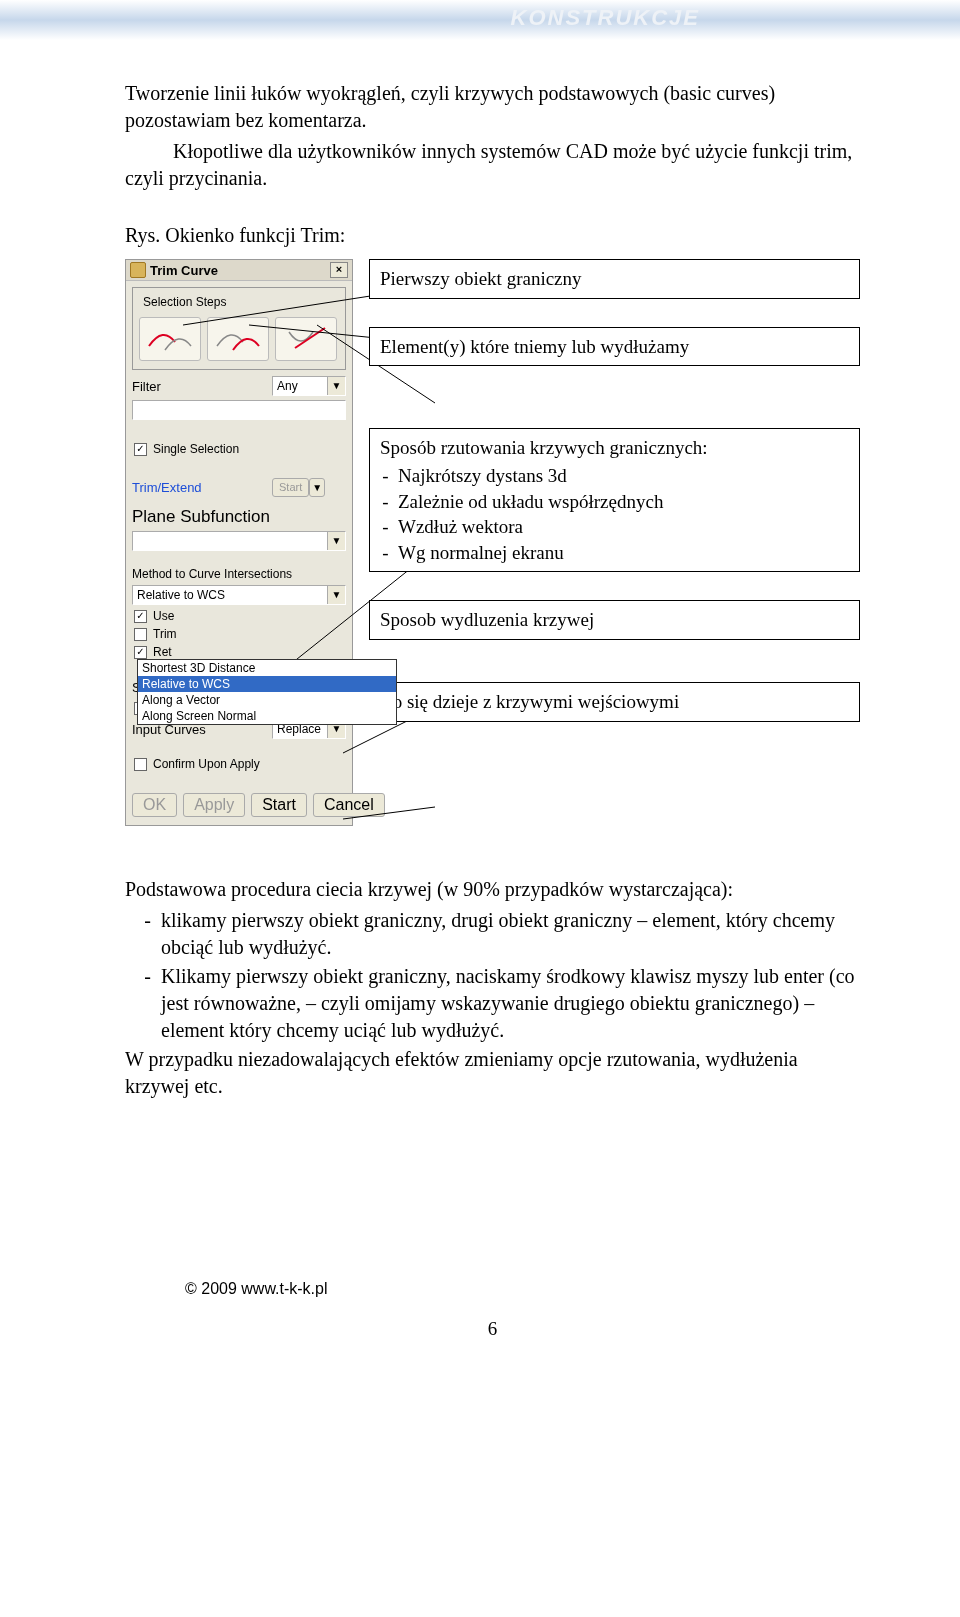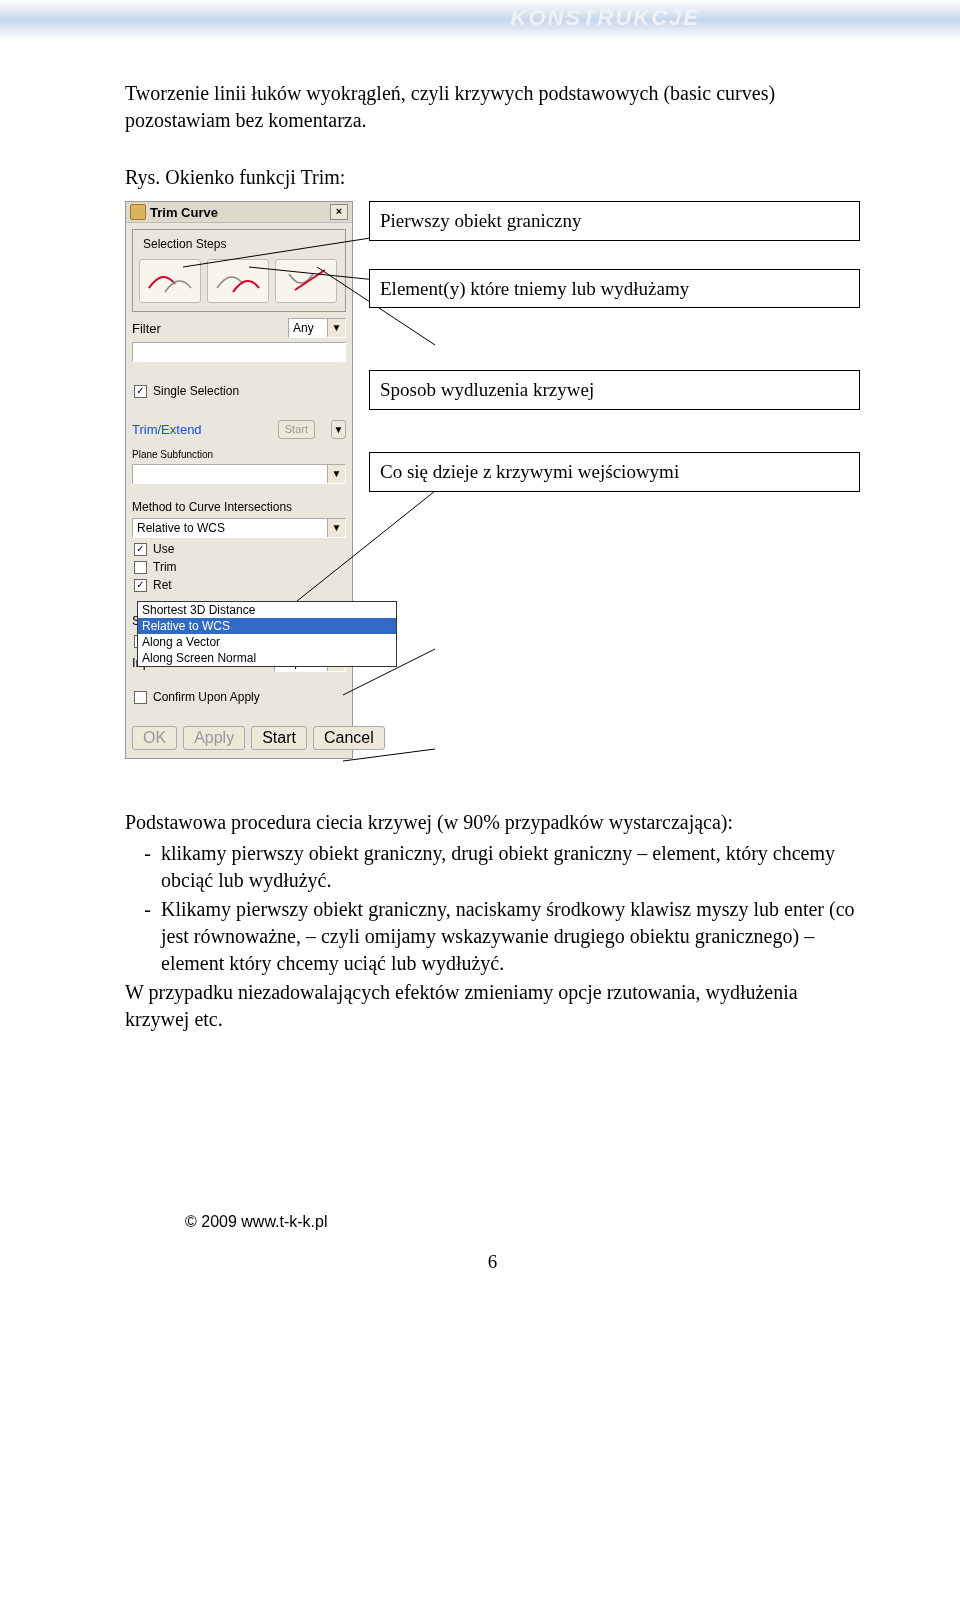--- a/index.html
+++ b/index.html
@@ -100,21 +100,21 @@
     border-radius: 3px;
     display: flex;
     align-items: center;
     justify-content: center;
   }
   .step-btn svg { display: block; }
   .row {
     display: flex;
     align-items: center;
     margin: 4px 6px;
-    gap: 16px;
+    gap: 0;
   }
   .row .lbl { width: 140px; }
   .combo {
     flex: 1;
     display: flex;
     border: 1px inset #fff;
     background: #fff;
     height: 20px;
     align-items: center;
   }
@@ -231,20 +231,21 @@
 </head>
 <body>
 
 <div class="header-bar">
   <span class="header-text">KONSTRUKCJE</span>
 </div>
 
 <div class="page">
 
   <p>Tworzenie linii łuków wyokrągleń, czyli krzywych podstawowych (basic curves) pozostawiam bez komentarza.</p>
+  <p class="indent">Kłopotliwe dla użytkowników innych systemów CAD może być użycie funkcji trim, czyli przycinania.</p>
   <p class="fig-label">Rys. Okienko funkcji Trim:</p>
 
   <div class="diagram">
     <svg class="svg-lines">
       <line x1="58" y1="66" x2="310" y2="27" stroke="#000" stroke-width="1"></line>
       <line x1="124" y1="66" x2="310" y2="85" stroke="#000" stroke-width="1"></line>
       <line x1="192" y1="66" x2="310" y2="144" stroke="#000" stroke-width="1"></line>
       <line x1="152" y1="416" x2="310" y2="290" stroke="#000" stroke-width="1"></line>
       <line x1="218" y1="494" x2="310" y2="448" stroke="#000" stroke-width="1"></line>
       <line x1="218" y1="560" x2="310" y2="548" stroke="#000" stroke-width="1"></line>
@@ -305,21 +306,21 @@
 
       <div style="height:14px"></div>
 
       <div class="row">
         <span class="lbl" style="color:#1d4ed8">Trim/Extend</span>
         <span class="smallbtn" style="color:#999">Start</span>
         <span class="arrow" style="width:16px;height:19px;border:1px solid #aaa;background:#ece9d8;text-align:center;font-size:10px;line-height:17px;border-radius:3px;">▼</span>
       </div>
 
       <div class="row" style="margin-top:10px">
-        <span style="font-size:10px">Plane Subfunction</span>
+        <span style="font-size:17px">Plane Subfunction</span>
       </div>
       <div class="row">
           <div class="combo full">
             <span class="val"></span>
             <span class="arrow">▼</span>
           </div>
         </div>
 
       <div class="row" style="margin-top:16px">
         <span style="font-size:12px">Method to Curve Intersections</span>
@@ -388,20 +389,29 @@
         <span class="dlgbtn disabled">Apply</span>
         <span class="dlgbtn">Start</span>
         <span class="dlgbtn">Cancel</span>
       </div>
     </div>
 
     <div class="callouts">
       <div class="callout">Pierwszy obiekt graniczny</div>
       <div class="callout">Element(y) które tniemy lub wydłużamy</div>
       <div style="height:34px"></div>
+      <div class="callout">
+        <span>Sposób rzutowania krzywych granicznych:</span>
+        <ul>
+          <li>Najkrótszy dystans 3d</li>
+          <li>Zależnie od układu współrzędnych</li>
+          <li>Wzdłuż wektora</li>
+          <li>Wg normalnej ekranu</li>
+        </ul>
+      </div>
       <div class="callout">Sposob wydluzenia krzywej</div>
       <div style="height:14px"></div>
       <div class="callout">Co się dzieje z krzywymi wejściowymi</div>
     </div>
   </div>
 
   <div class="body-text">
     <p>Podstawowa procedura ciecia krzywej (w 90% przypadków wystarczająca):</p>
     <ul>
       <li>klikamy pierwszy obiekt graniczny, drugi obiekt graniczny – element, który chcemy obciąć lub wydłużyć.</li>

